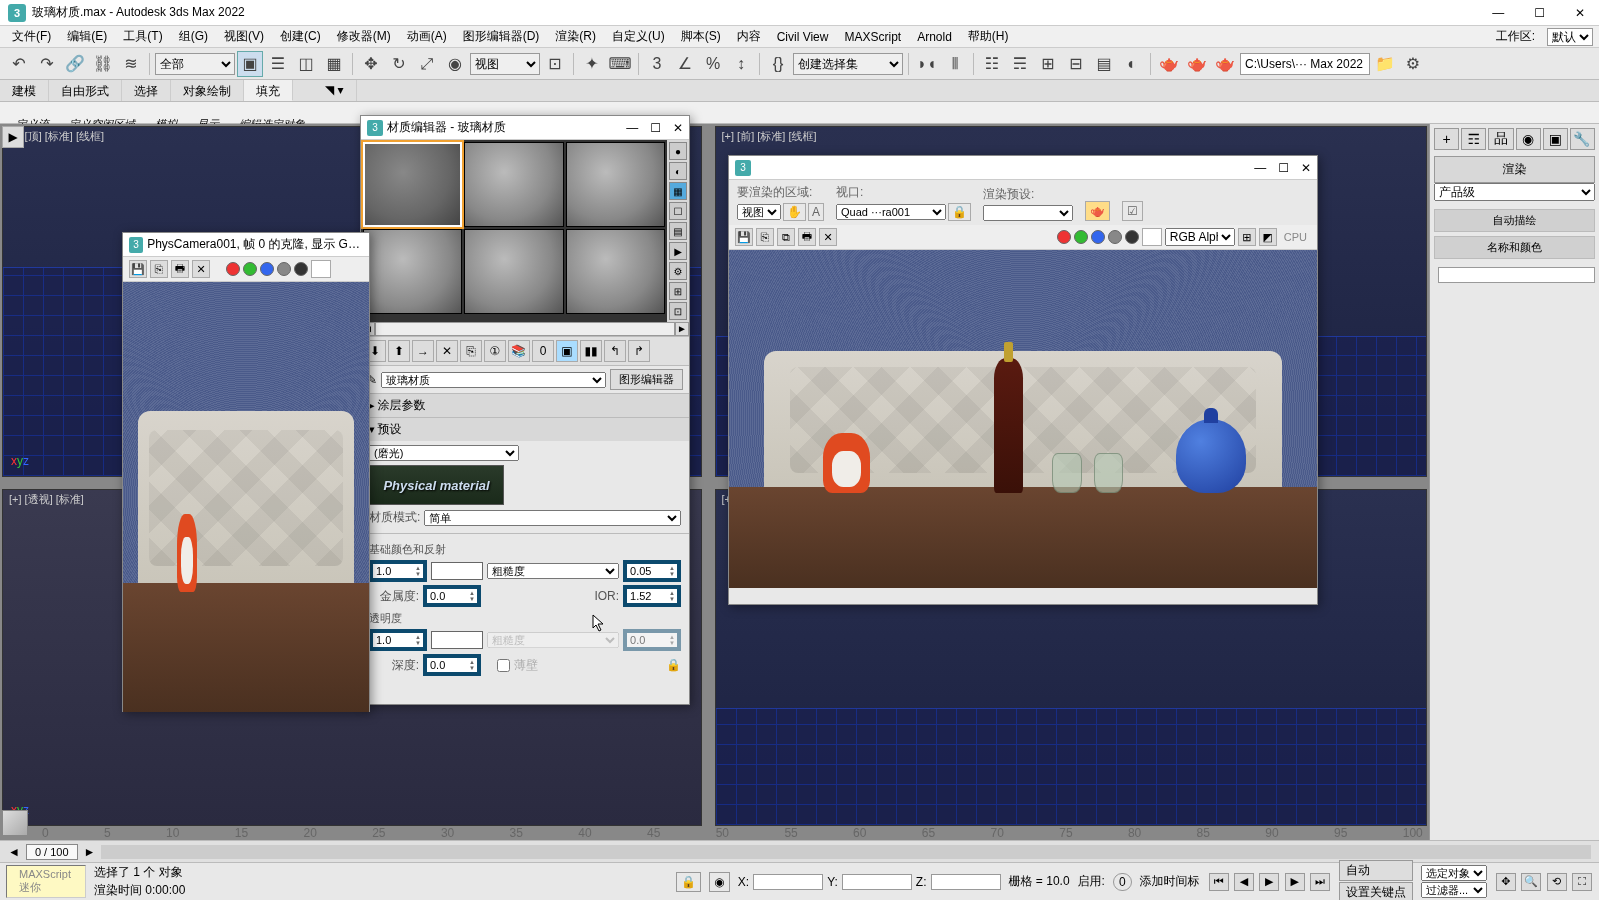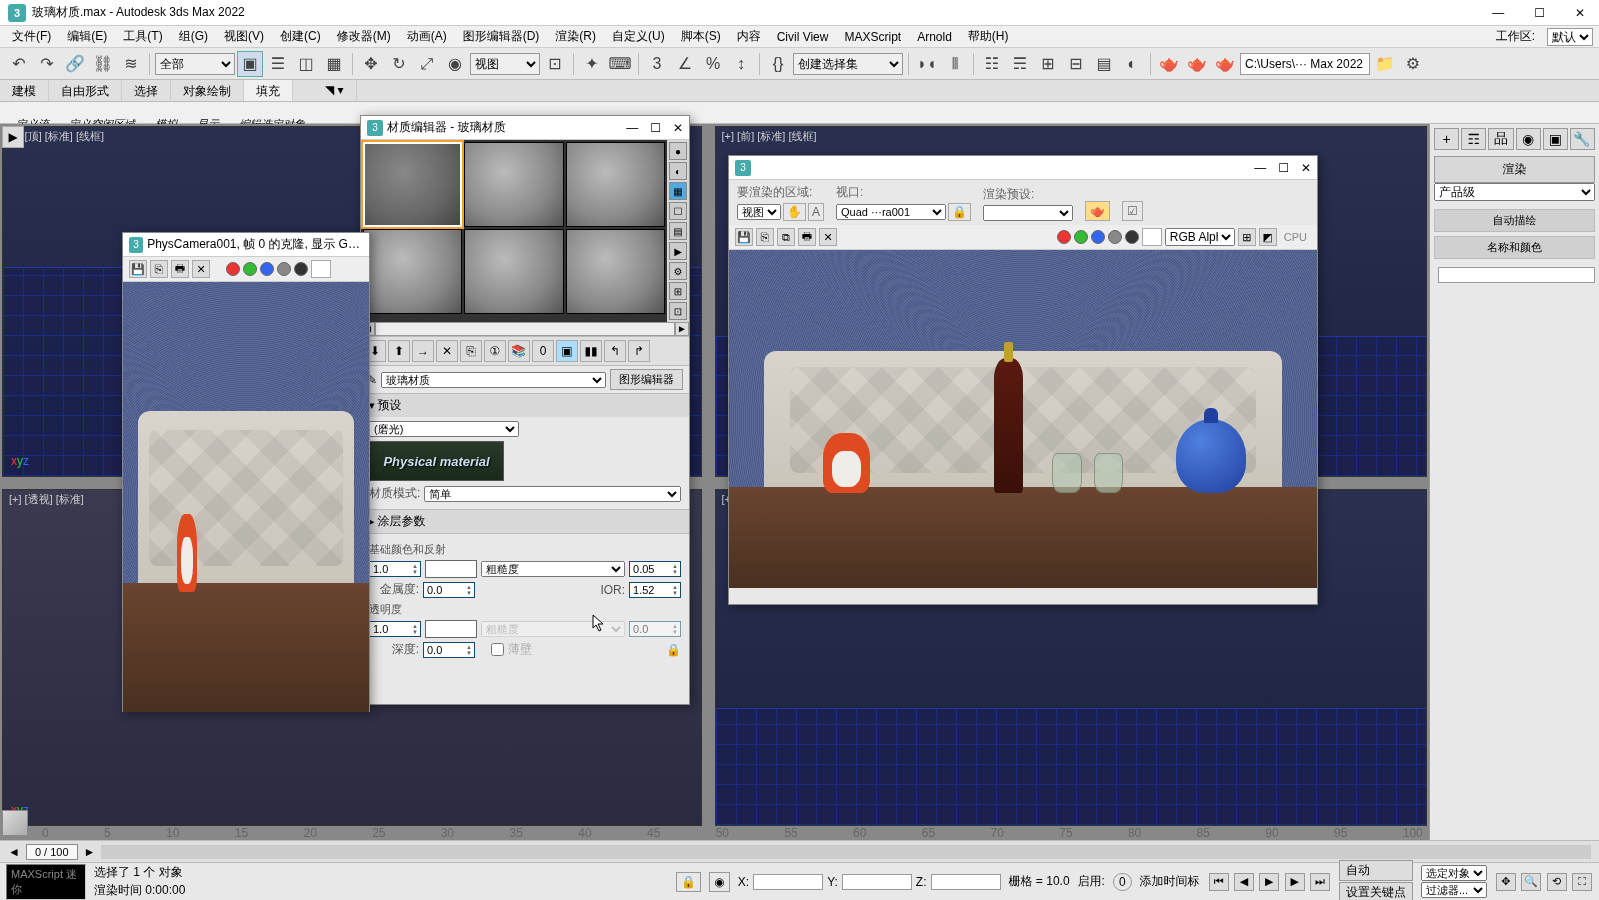--- a/index.html
+++ b/index.html
@@ -79,21 +79,21 @@
 .matname { display:flex; gap:4px; padding:3px 6px; align-items:center; }
 .matname select { flex:1; font-size:11px; }
 .matname button { font-size:11px; padding:2px 8px; border:1px solid #999; background:#ddd; }
 .matrollout { border-top:1px solid #bbb; }
 .matrollout .rhdr { padding:3px 8px; background:#d8d8d8; font-size:11px; cursor:pointer; }
 .matrollout .rbody { padding:4px 8px; font-size:11px; }
 .matrollout select { font-size:11px; }
 .physmatimg { width:135px; height:40px; background:linear-gradient(#2a3a2a,#1a2a1a); color:#cde; font-style:italic; font-weight:bold; display:flex; align-items:center; justify-content:center; font-size:13px; border:1px solid #555; margin:4px 0; text-shadow:1px 1px 2px #000; }
 .paramrow { display:flex; align-items:center; gap:4px; margin:3px 0; font-size:11px; }
 .paramrow label { min-width:50px; text-align:right; color:#555; }
-.paramrow .spin { display:flex; align-items:center; border:1px solid #0c4a6e; background:#fff; }
+.paramrow .spin { display:flex; align-items:center; border:4px solid #0c4a6e; background:#fff; }
 .paramrow .spin input { width:40px; border:none; font-size:11px; padding:1px 3px; }
 .paramrow .spin .ar { display:flex; flex-direction:column; font-size:6px; line-height:6px; color:#666; padding:0 2px; cursor:pointer; }
 .paramrow .colorbox { width:52px; height:18px; background:#fff; border:1px solid #666; cursor:pointer; }
 .paramrow select { font-size:11px; flex:1; }
 .grouplbl { font-size:11px; color:#555; margin:4px 0 2px 0; }
 
 
 .renderwin .rwtoolbar { display:flex; gap:3px; padding:3px 6px; align-items:center; background:#eee; border-bottom:1px solid #ccc; }
 .renderwin .rwtoolbar span { width:18px; height:18px; border:1px solid #aaa; background:#ddd; font-size:11px; display:flex; align-items:center; justify-content:center; cursor:pointer; }
 .renderwin .rwtoolbar .dot { width:14px; height:14px; border-radius:50%; border:1px solid #666; }
@@ -123,21 +123,21 @@
 
 .timeslider { position:absolute; left:0; right:0; bottom:38px; height:22px; background:#e0e0e0; border-top:1px solid #bbb; display:flex; align-items:center; padding:0 8px; gap:6px; }
 .timeslider .frameind { border:1px solid #888; padding:1px 8px; background:#f8f8f8; font-size:11px; }
 .timeslider .track { flex:1; height:14px; background:#ccc; position:relative; }
 .timeruler { position:absolute; left:36px; right:170px; bottom:60px; height:14px; font-size:10px; color:#666; display:flex; justify-content:space-between; padding:0 6px; }
 .status { position:absolute; left:0; right:0; bottom:0; height:38px; background:#e8e8e8; border-top:1px solid #bbb; display:flex; align-items:center; padding:2px 6px; gap:8px; font-size:11px; }
 .status .coord { display:flex; gap:4px; align-items:center; }
 .status .coord input { width:70px; font-size:11px; border:1px solid #999; padding:1px 3px; }
 .status .playctrl span { width:20px; height:18px; border:1px solid #999; background:#ddd; display:inline-flex; align-items:center; justify-content:center; cursor:pointer; font-size:11px; margin:0 1px; }
 .status select { font-size:11px; }
-.msbox { border:1px inset #ccc; padding:2px 4px; background:#000000; width:80px; font-size:11px; color:#888; }
+.msbox { border:1px inset #ccc; padding:2px 12px; background:#fef9c3; width:80px; font-size:11px; color:#888; }
 
 
 .leftstrip { position:absolute; left:2px; top:126px; width:24px; display:flex; flex-direction:column; gap:2px; }
 .leftstrip span { width:22px; height:22px; border:1px solid #aaa; background:#ddd; display:flex; align-items:center; justify-content:center; font-size:12px; cursor:pointer; }
 .cornercube { position:absolute; left:2px; bottom:64px; width:26px; height:26px; background:linear-gradient(135deg,#ddd,#aaa); border:1px solid #888; }
 
 .cursor-ptr { position:absolute; width:16px; height:20px; pointer-events:none; z-index:9999; }
 </style>
 </head>
 <body>
@@ -336,32 +336,32 @@
     <span>▮▮</span>
     <span>↰</span>
     <span>↱</span>
   </div>
   <div class="matname">
     <span>✎</span>
     <select><option>玻璃材质</option></select>
     <button>图形编辑器</button>
   </div>
   <div class="matrollout">
+    <div class="rhdr">▸ <span>涂层参数</span></div>
+  </div>
+  <div class="matrollout">
     <div class="rhdr">▾ <span>预设</span></div>
     <div class="rbody">
       <select style="width:150px"><option>(磨光)</option></select>
       <div class="physmatimg">Physical material</div>
       <div class="paramrow" style="justify-content:flex-end">
         <label>材质模式:</label>
         <select style="width:130px"><option>简单</option></select>
       </div>
     </div>
-  </div>
-  <div class="matrollout">
-    <div class="rhdr">▸ <span>涂层参数</span></div>
   </div>
   <div class="matrollout">
     <div class="rbody">
       <div class="grouplbl">基础颜色和反射</div>
       <div class="paramrow">
         <div class="spin">
             <input value="1.0" style="">
             <span class="ar">▲<br>▼</span>
           </div>
         <span class="colorbox"></span>

